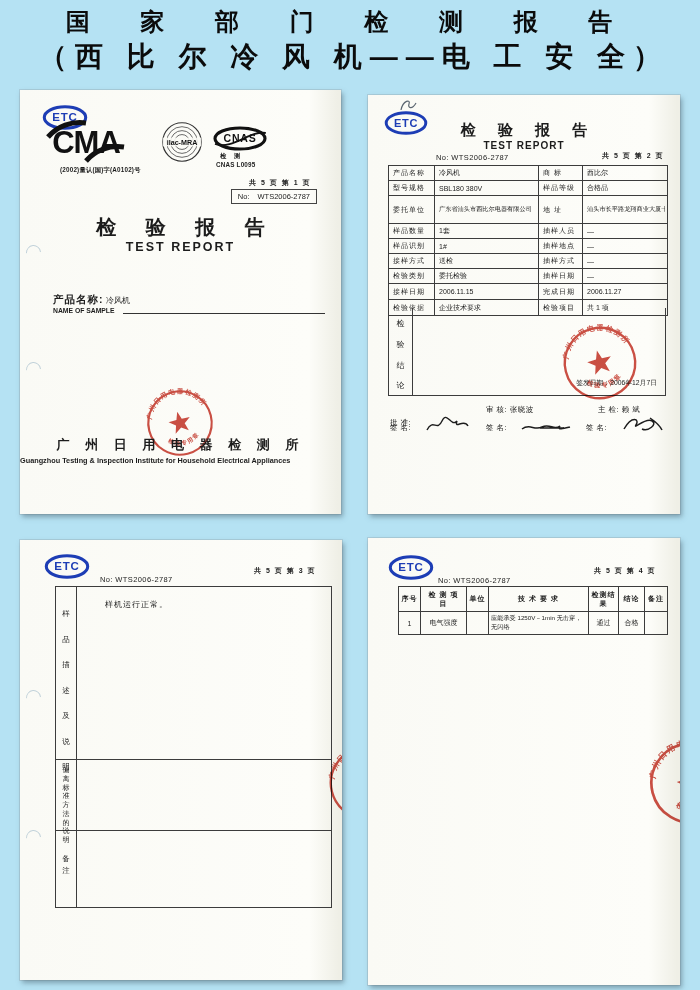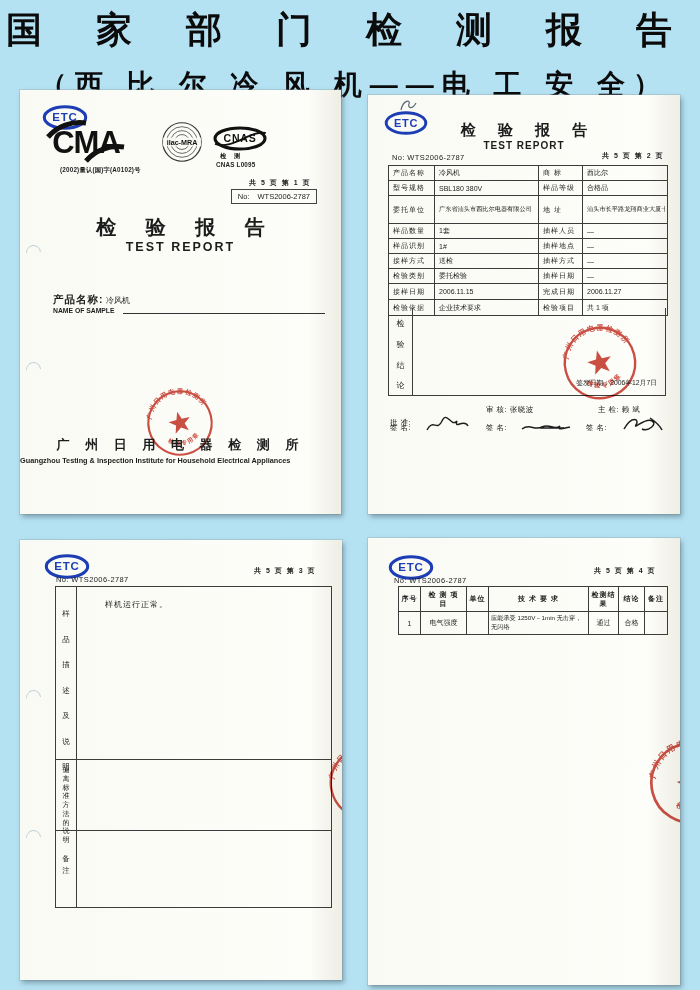--- a/index.html
+++ b/index.html
@@ -1,43 +1,43 @@
 <!DOCTYPE html>
 <html><head>
 <meta charset="utf-8">
 <style>
   html,body{margin:0;padding:0;}
   body{font-family:"Liberation Sans", sans-serif; background:#9fd4ea;}
   .canvas{position:relative;width:700px;height:990px;background:#b5e2f3;overflow:hidden;}
 
   
   .poster-title{position:absolute;top:6px;left:0;width:100%;text-align:center;color:#0b0b0b;}
-  .poster-title .l1{font-size:36px;font-weight:bold;letter-spacing:22px;white-space:nowrap;}
-  .poster-title .l2{font-size:28px;font-weight:bold;letter-spacing:8px;padding-left:8px;margin-top:11px;white-space:nowrap;}
+  .poster-title .l1{font-size:24px;font-weight:bold;letter-spacing:22px;white-space:nowrap;}
+  .poster-title .l2{font-size:28px;font-weight:bold;letter-spacing:8px;padding-left:8px;margin-top:0;white-space:nowrap;}
 
   
   .doc{position:absolute;background:linear-gradient(90deg,#fafaf5 0%,#fdfdf9 90%,#efefe6 99%);
        box-shadow:2px 3px 5px rgba(70,95,110,.5), 0 0 0 1px rgba(150,165,175,.35);
        overflow:hidden;color:#1c1c1c;}
   .doc1{left:20px;top:90px;width:321px;height:424px;}
   .doc2{left:368px;top:95px;width:312px;height:419px;}
   .doc3{left:20px;top:540px;width:322px;height:440px;}
   .doc4{left:368px;top:538px;width:312px;height:447px;}
   .abs{position:absolute;}
   .hole{position:absolute;width:13px;height:13px;border-radius:50%;border:1.5px solid #c2d2da;
         border-right-color:transparent;border-bottom-color:transparent;transform:rotate(40deg);left:6px;}
 
   
   .logo svg{display:block;}
   .cap{font-size:6.3px;font-weight:bold;letter-spacing:.2px;white-space:nowrap;}
 
   
   .pageno{font-size:7px;font-weight:bold;letter-spacing:1.5px;white-space:nowrap;}
   .nobox{border:1.2px solid #444;padding:2px 6px;font-size:7.5px;display:flex;gap:8px;white-space:nowrap;}
-  .noline{font-size:7.5px;white-space:nowrap;letter-spacing:.4px;}
+  .noline{font-size:7.5px;white-space:nowrap;letter-spacing:.4px;margin-left:44px;}
 
   
   .doc1 .title-cn{left:0;width:100%;top:124px;text-align:center;font-size:20px;font-weight:bold;letter-spacing:12px;padding-left:12px;box-sizing:border-box;}
   .doc1 .title-en{left:0;width:100%;top:150px;text-align:center;font-size:12.5px;font-weight:bold;letter-spacing:2px;}
   .f-row{position:absolute;left:0;right:0;height:26px;}
   .f-cn{position:absolute;left:33px;top:0;font-size:10.5px;font-weight:bold;letter-spacing:1px;white-space:nowrap;}
   .f-en{position:absolute;left:33px;top:14px;font-size:6.8px;font-weight:bold;white-space:nowrap;}
   .f-val{position:absolute;top:2px;font-size:8px;white-space:nowrap;}
   .f-line{position:absolute;top:20px;right:16px;border-bottom:1px solid #333;}
   .inst-cn{left:0;width:100%;top:346px;text-align:center;font-size:13px;font-weight:bold;letter-spacing:6px;white-space:nowrap;}

